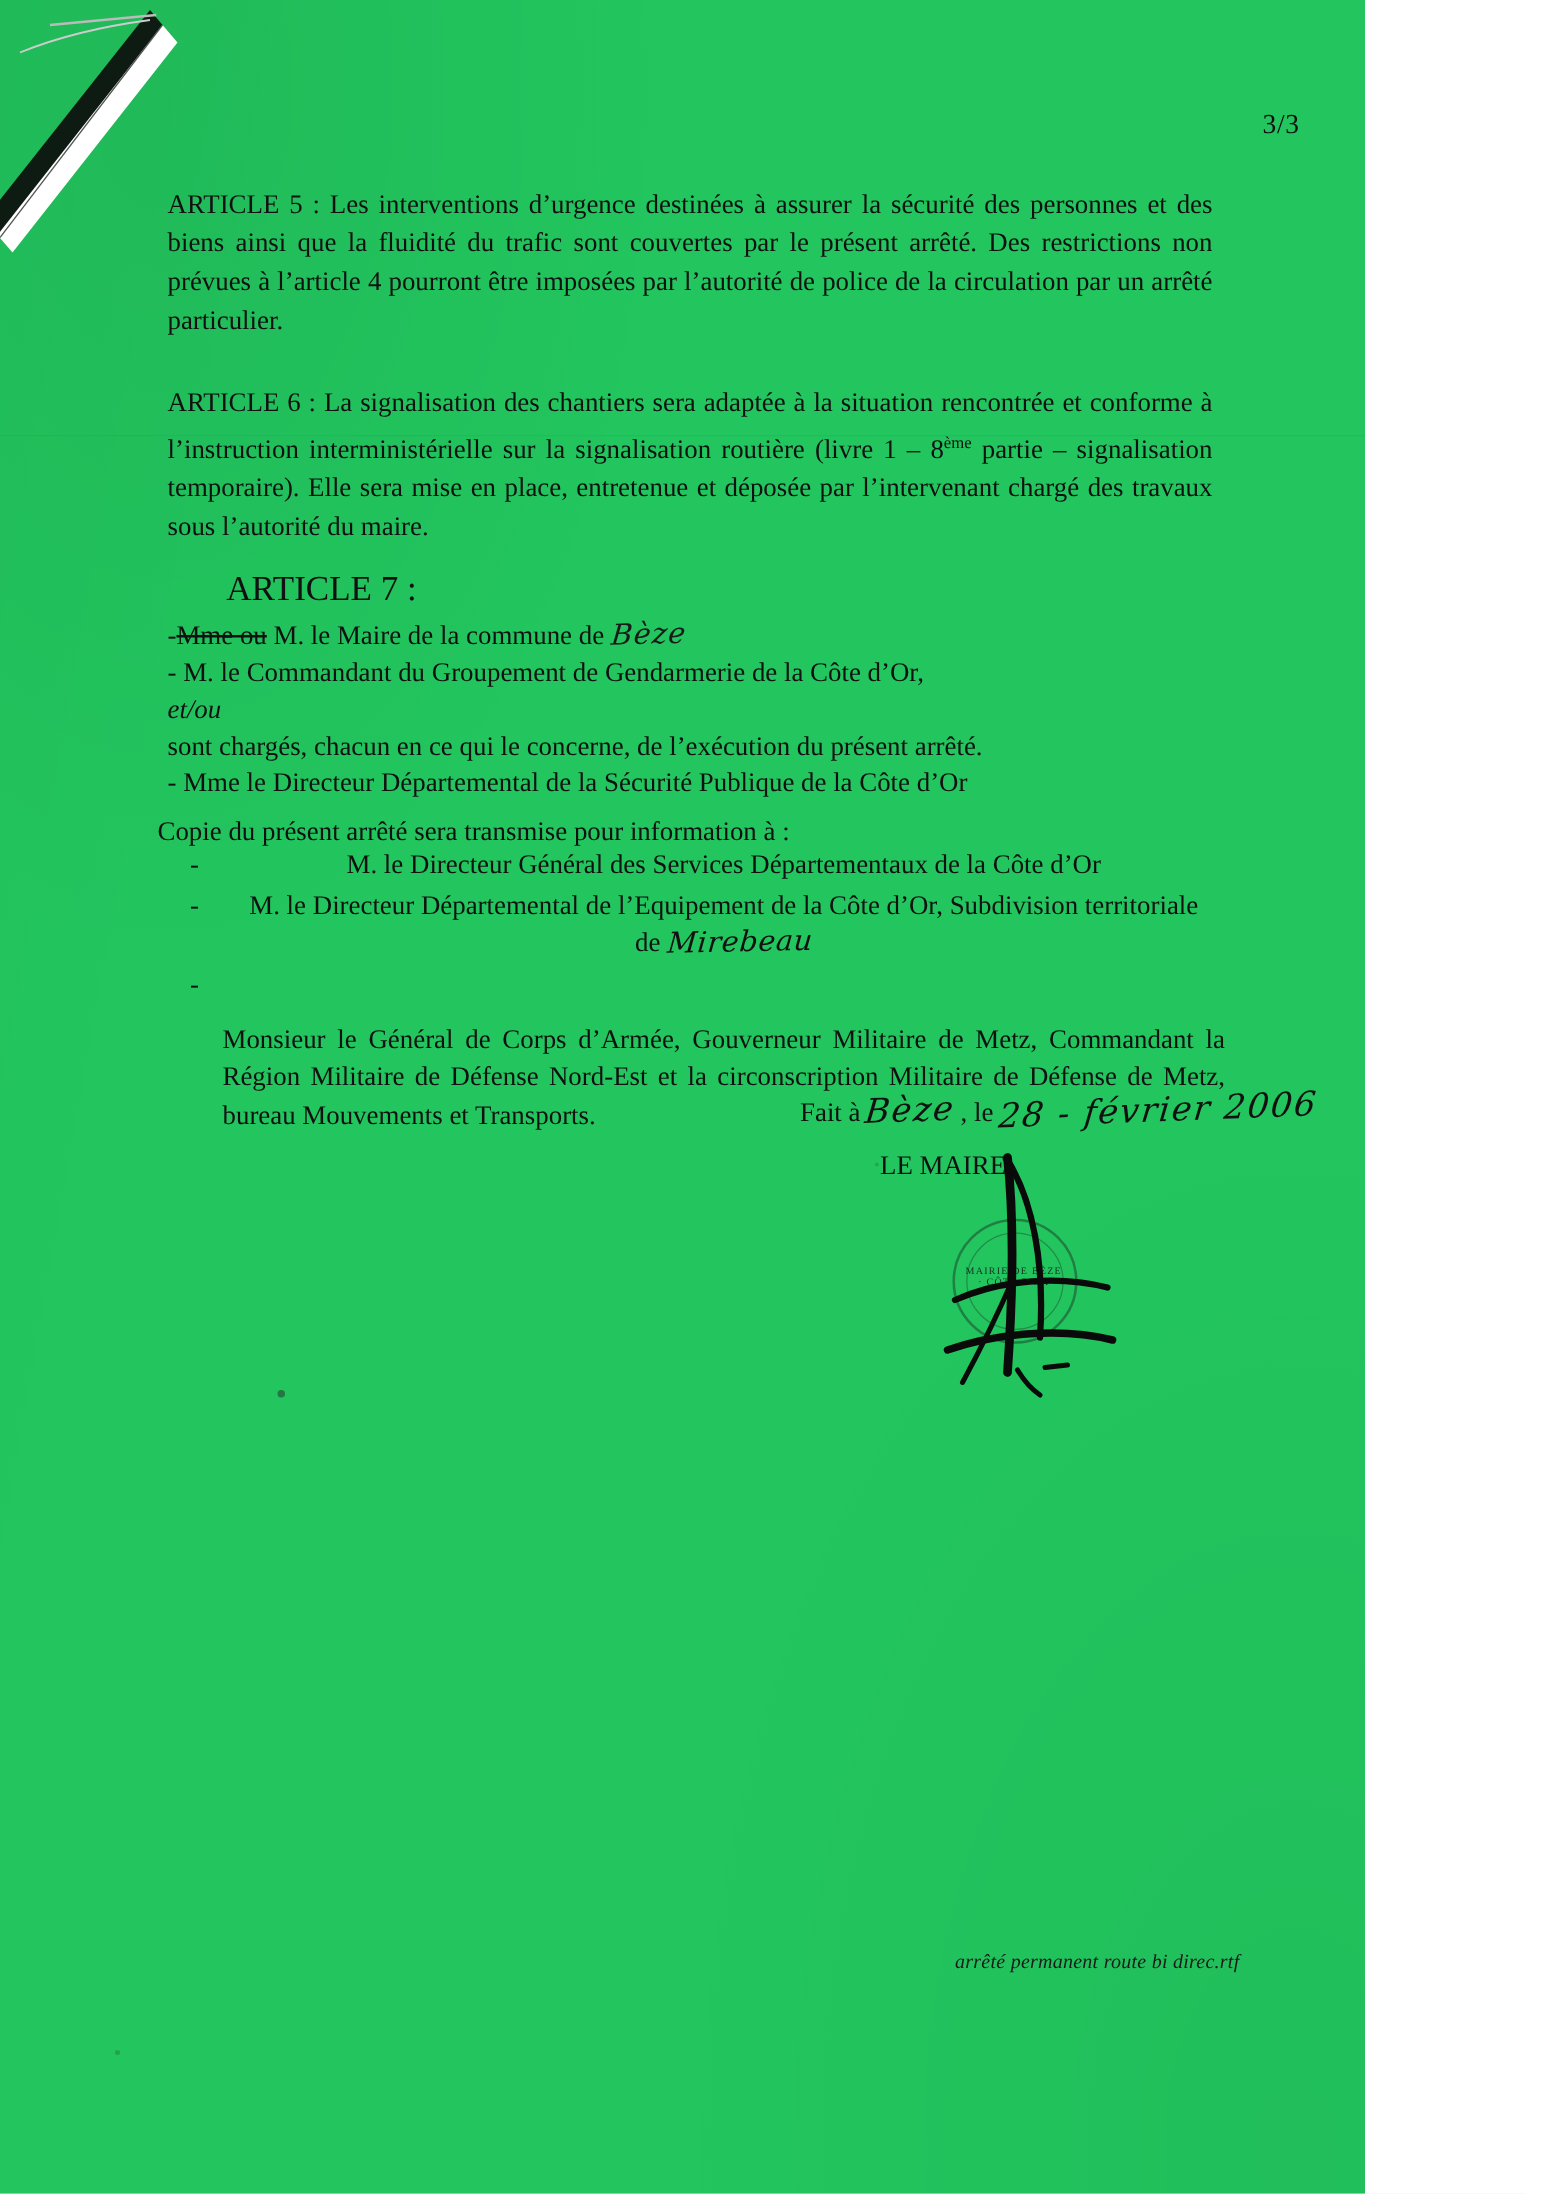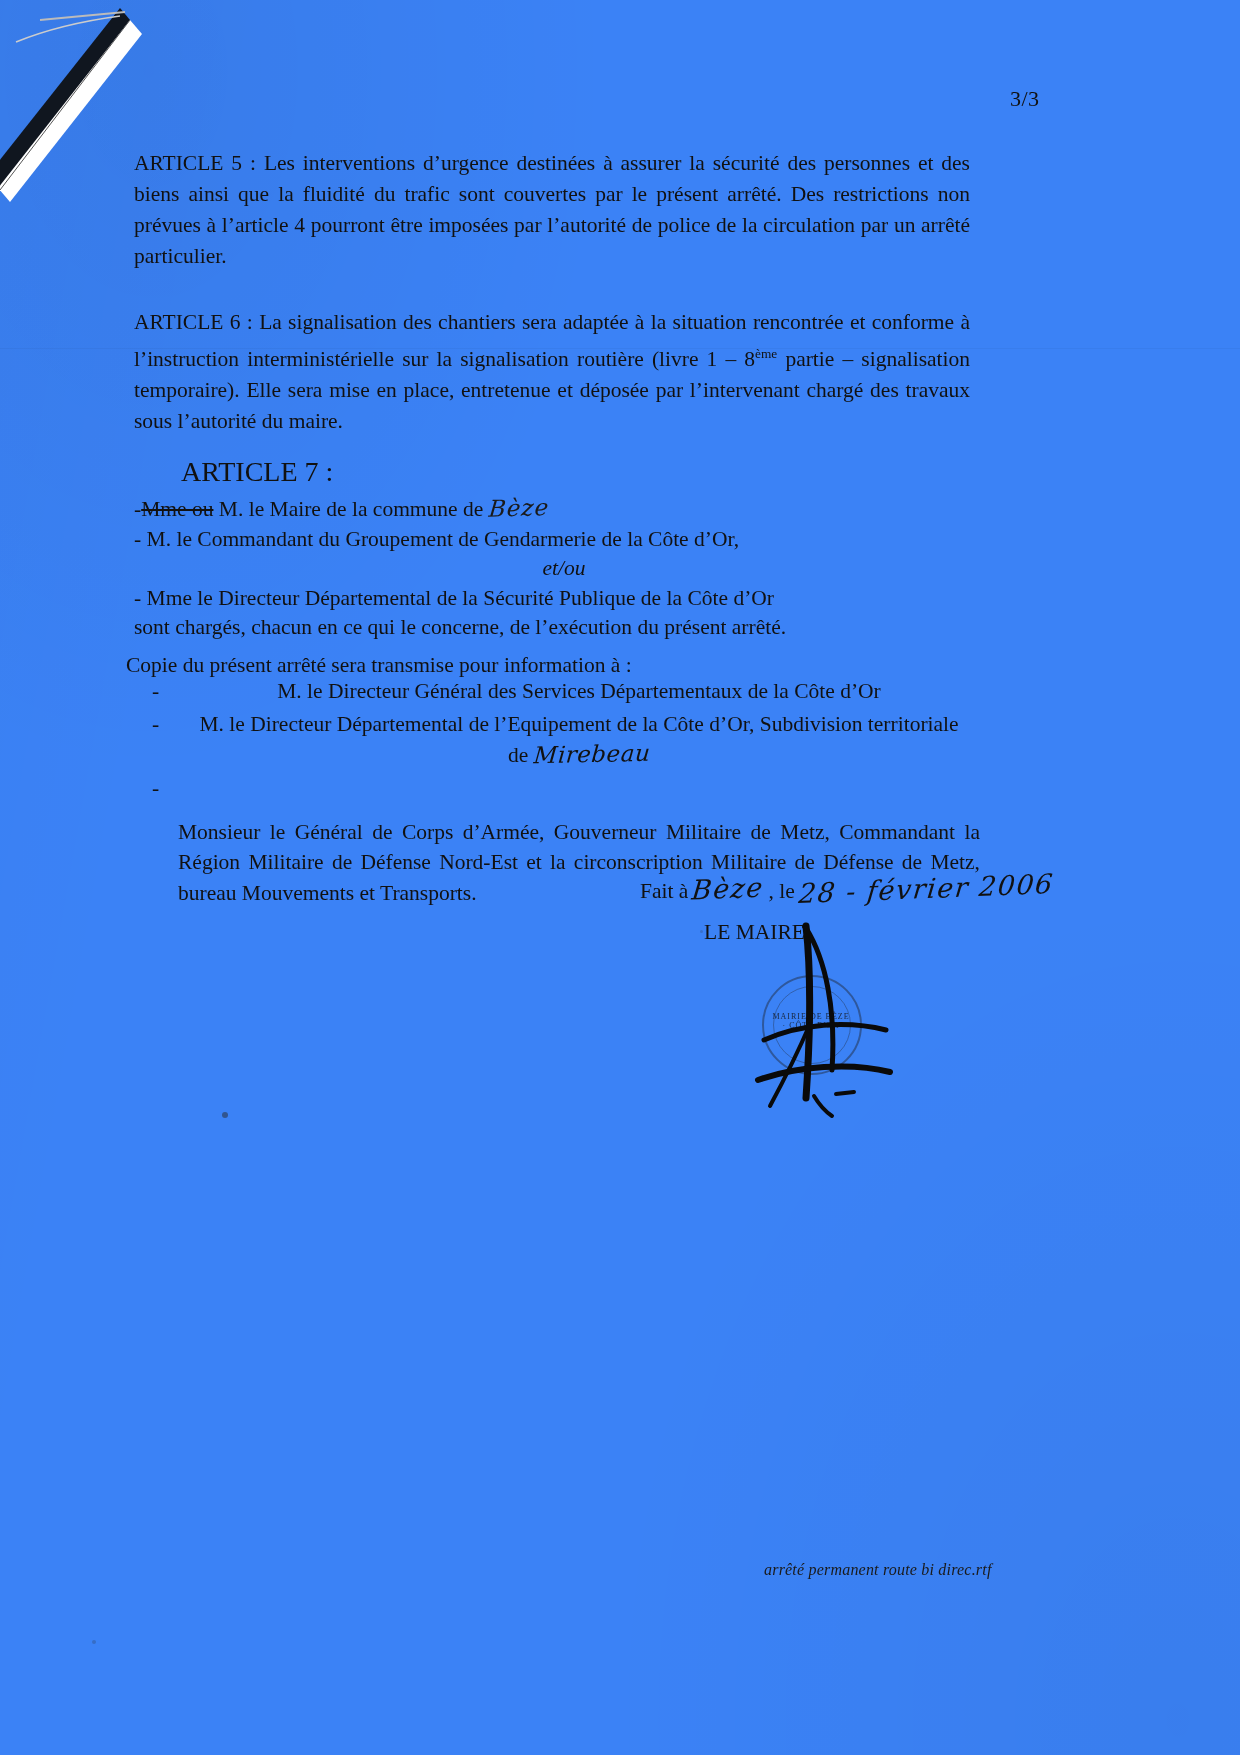--- a/index.html
+++ b/index.html
@@ -2,23 +2,23 @@
 <html><head>
 <meta charset="utf-8">
 <style>
   html, body {
     margin: 0;
     padding: 0;
     background: #ffffff;
   }
   .page {
     position: relative;
-    width: 1240px;
+    width: 1092px;
     height: 1755px;
-    background: #3b82f6;
+    background: #22c55e;
     overflow: hidden;
     font-family: "Liberation Serif", "DejaVu Serif", serif;
     color: #111111;
   }
 
   
   .scan-noise {
     position: absolute;
     inset: 0;
     pointer-events: none;
@@ -62,21 +62,21 @@
     position: absolute;
     left: 134px;
     width: 836px;
     font-size: 21.5px;
     line-height: 31px;
     text-align: justify;
     text-justify: inter-word;
   }
   .block.nojust { text-align: left; }
   .b { font-weight: normal; }
-  .it { font-style: italic; text-align: center; }
+  .it { font-style: italic; }
   .strike { text-decoration: line-through; }
   sup { font-size: 0.62em; vertical-align: super; }
 
   .art5  { top: 148px; }
   .art6  { top: 307px; }
   .art7h { top: 456px; left: 134px; width: 300px; font-size: 28px; margin-left: 47px; }
 
   .recips {
     top: 494px;
     left: 134px;
@@ -242,22 +242,22 @@
   <div class="block art7h b">ARTICLE  7 :</div>
 
   <div class="block recips nojust">
     <div class="ln">
       <span>-</span><span class="strike">Mme ou</span><span> M. le Maire de la commune de</span><span class="hand">Bèze</span>
     </div>
     <div class="ln">
       <span>-</span><span> M. le Commandant du Groupement de Gendarmerie de la Côte d’Or,</span>
     </div>
     <div class="it">et/ou</div>
+    <div>sont chargés, chacun en ce qui le concerne, de l’exécution du présent arrêté.</div>
     <div>- Mme le Directeur Départemental de la Sécurité Publique de la Côte d’Or</div>
-    <div>sont chargés, chacun en ce qui le concerne, de l’exécution du présent arrêté.</div>
   </div>
 
   <div class="block copy-intro nojust">Copie du présent arrêté sera transmise pour information à :</div>
 
   <div class="bullets">
 
     <div class="bullet-row">
       <span class="bullet-dash">-</span>
       <span class="bullet-text">M. le Directeur Général des Services Départementaux de la Côte d’Or</span>
     </div>

